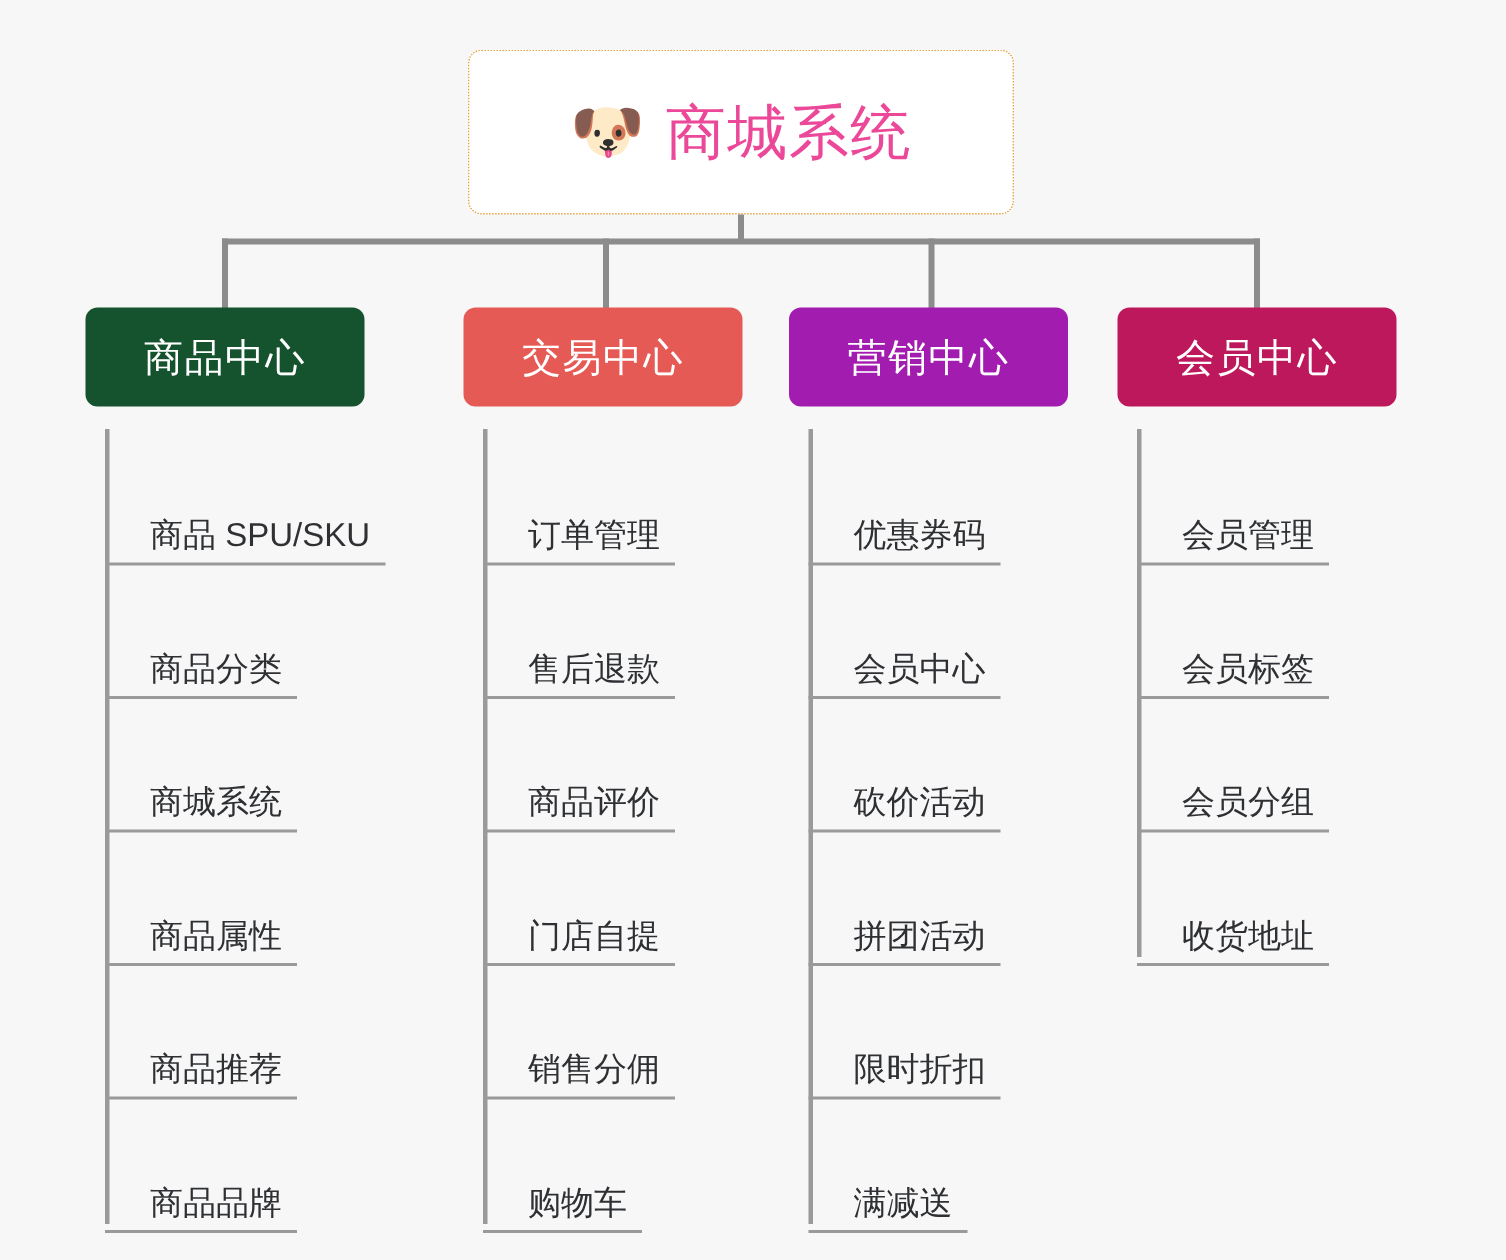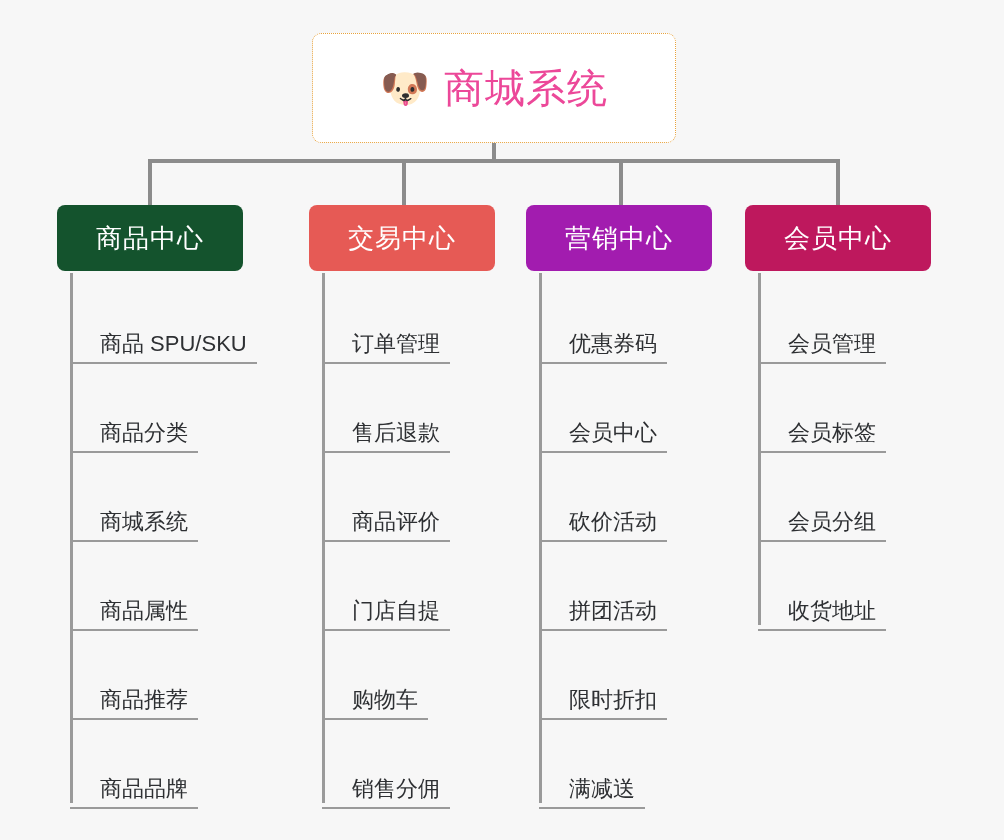--- a/index.html
+++ b/index.html
@@ -74,21 +74,21 @@
     box-sizing: border-box;
   }
   .cat-blue   { background: #14532d; }
   .cat-red    { background: #e65a55; }
   .cat-orange { background: #a21caf; }
   .cat-green  { background: #be185d; }
 
   
   .leaves {
     position: relative;
-    margin-top: 2px;
+    margin-top: 15px;
     padding-top: 2px;
   }
   .trunk {
     position: absolute;
     left: 13px;
     top: 0;
     bottom: 6px;
     width: 3px;
     background: #9a9a9a;
   }
@@ -166,24 +166,24 @@
       <div class="leaf">
           <span class="leaf-inner">售后退款</span>
         </div>
       <div class="leaf">
           <span class="leaf-inner">商品评价</span>
         </div>
       <div class="leaf">
           <span class="leaf-inner">门店自提</span>
         </div>
       <div class="leaf">
+          <span class="leaf-inner">销售分佣</span>
+        </div>
+      <div class="leaf">
           <span class="leaf-inner">购物车</span>
-        </div>
-      <div class="leaf">
-          <span class="leaf-inner">销售分佣</span>
         </div>
     </div>
   </div>
 
   <div class="column" style="left:526px; width:186px;">
     <div class="cat-box cat-orange">
       <span>营销中心</span>
     </div>
     <div class="leaves">
       <div class="trunk"></div>

